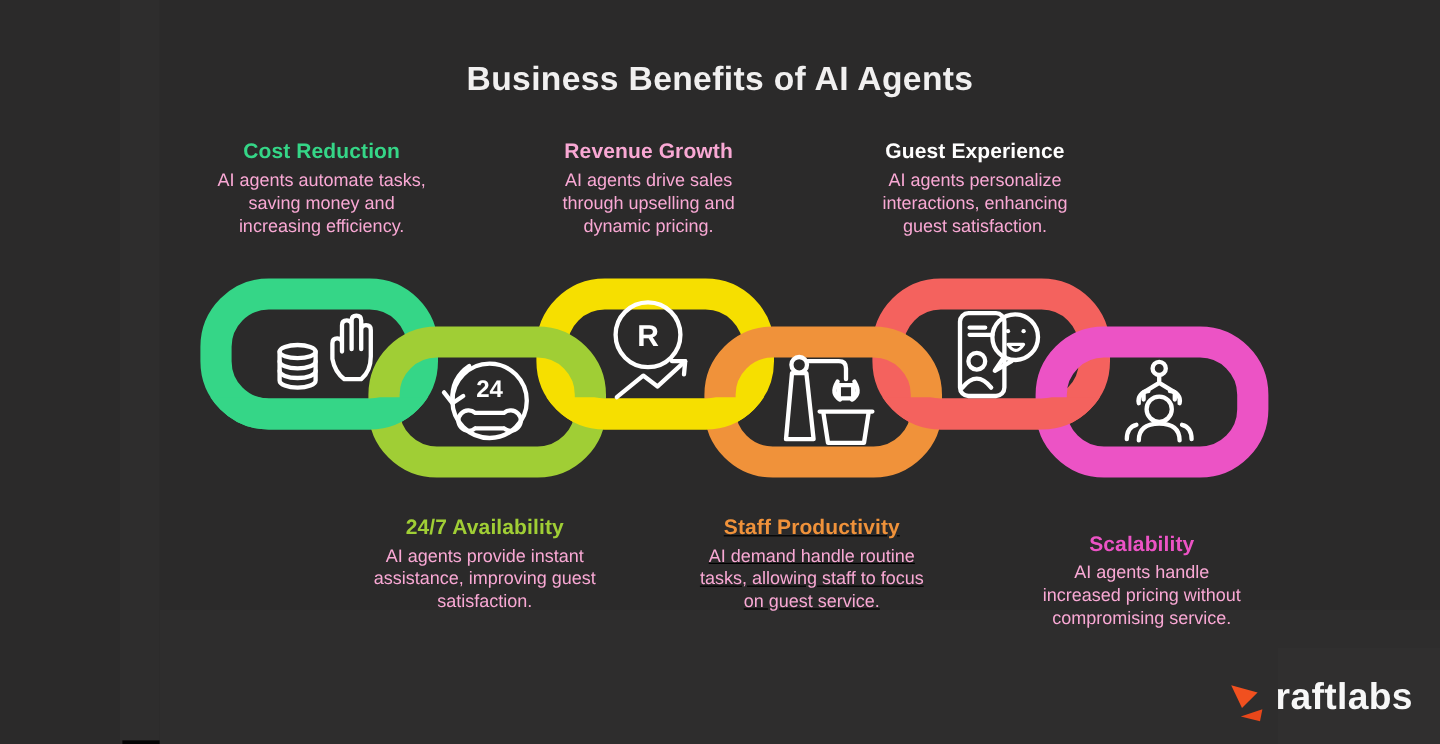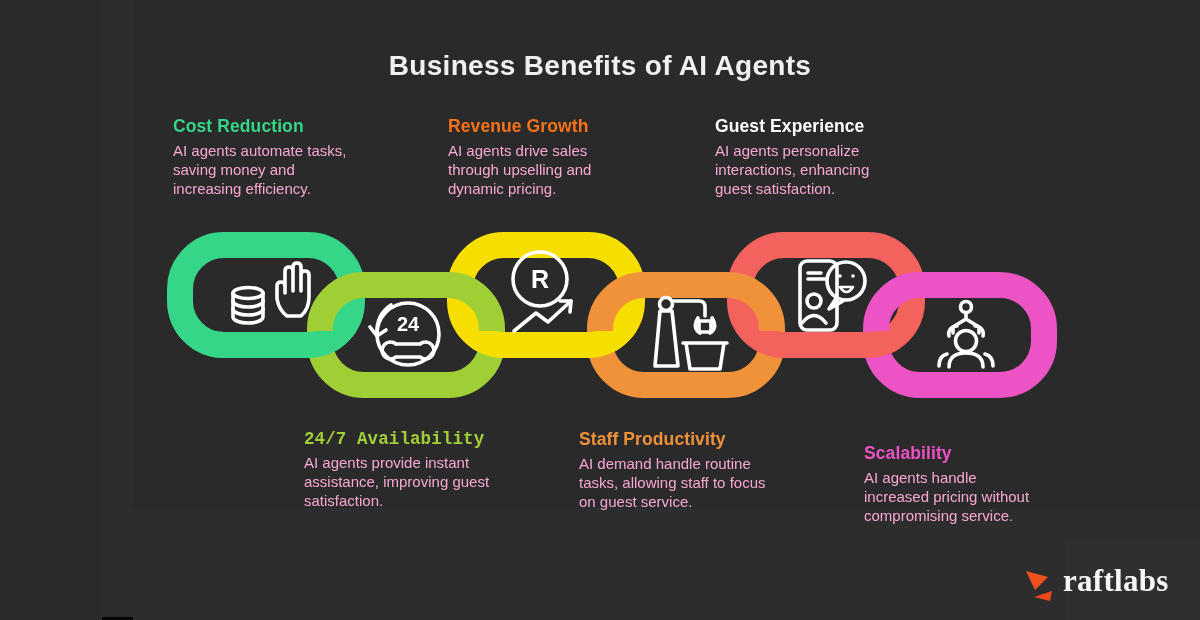--- a/index.html
+++ b/index.html
@@ -15,31 +15,31 @@
   .seamD{position:absolute;left:1065px;top:540px;width:135px;height:80px;background:rgba(255,255,255,0.012);}
   .seamC{position:absolute;left:102px;top:617px;width:31px;height:3px;background:#050505;}
 
   .title{
     position:absolute;left:0;right:0;top:38px;margin:12px;
     text-align:center;font-size:28px;font-weight:bold;
     color:#f1f0f0;letter-spacing:.3px;
   }
   .chain{position:absolute;left:0;top:0;}
 
-  .tb{position:absolute;}
+  .tb{position:absolute;text-align:center;}
   .tb .h{font-size:17.5px;font-weight:bold;margin-bottom:4px;letter-spacing:.1px;}
   .tb .d{font-size:15px;line-height:19px;color:#f9a8d4;}
   .tb1{left:173px;top:116px;width:190px;}
   .tb2{left:448px;top:116px;width:185px;}
   .tb3{left:715px;top:116px;width:195px;}
   .tb4{left:304px;top:429px;width:200px;}
-  .tb5{left:579px;top:429px;width:195px;}
+  .tb5{left:579px;top:429px;width:195px;text-decoration:underline;}
   .tb6{left:864px;top:429px;width:175px;margin-top:14px;}
 
-  .logo{position:absolute;left:1005px;top:558px;display:flex;align-items:center;gap:8px;font-family:Liberation Serif, serif;}
+  .logo{position:absolute;left:1005px;top:558px;display:flex;align-items:center;gap:8px;}
   .logo .brand{color:#f7f7f7;font-size:31px;font-weight:600;letter-spacing:.3px;line-height:46px;}
 </style>
 </head>
 <body>
 
 <div class="stage">
   <div class="seamA"></div>
   <div class="seamB"></div>
   <div class="seamD"></div>
   <div class="seamC"></div>
@@ -134,30 +134,30 @@
         <path d="M939 366 Q939 356 947 354 M993 366 Q993 356 985 354"></path>
       </g>
     </g>
   </svg>
 
   <div class="tb tb1">
     <div class="h" style="color: rgb(53, 214, 135);">Cost Reduction</div>
     <div class="d">AI agents automate tasks, saving money and increasing efficiency.</div>
   </div>
   <div class="tb tb2">
-    <div class="h" style="color: #f97316;">Revenue Growth</div>
+    <div class="h" style="color: #f9a8d4;">Revenue Growth</div>
     <div class="d">AI agents drive sales through upselling and dynamic pricing.</div>
   </div>
   <div class="tb tb3">
     <div class="h" style="color: #ffffff;">Guest Experience</div>
     <div class="d">AI agents personalize interactions, enhancing guest satisfaction.</div>
   </div>
 
   <div class="tb tb4">
-    <div class="h" style="color: rgb(160, 206, 53); font-family: Liberation Mono, monospace;">24/7 Availability</div>
+    <div class="h" style="color: rgb(160, 206, 53);">24/7 Availability</div>
     <div class="d">AI agents provide instant assistance, improving guest satisfaction.</div>
   </div>
   <div class="tb tb5">
     <div class="h" style="color: rgb(240, 146, 58);">Staff Productivity</div>
     <div class="d">AI demand handle routine tasks, allowing staff to focus on guest service.</div>
   </div>
   <div class="tb tb6">
     <div class="h" style="color: rgb(236, 83, 197);">Scalability</div>
     <div class="d">AI agents handle increased pricing without compromising service.</div>
   </div>

